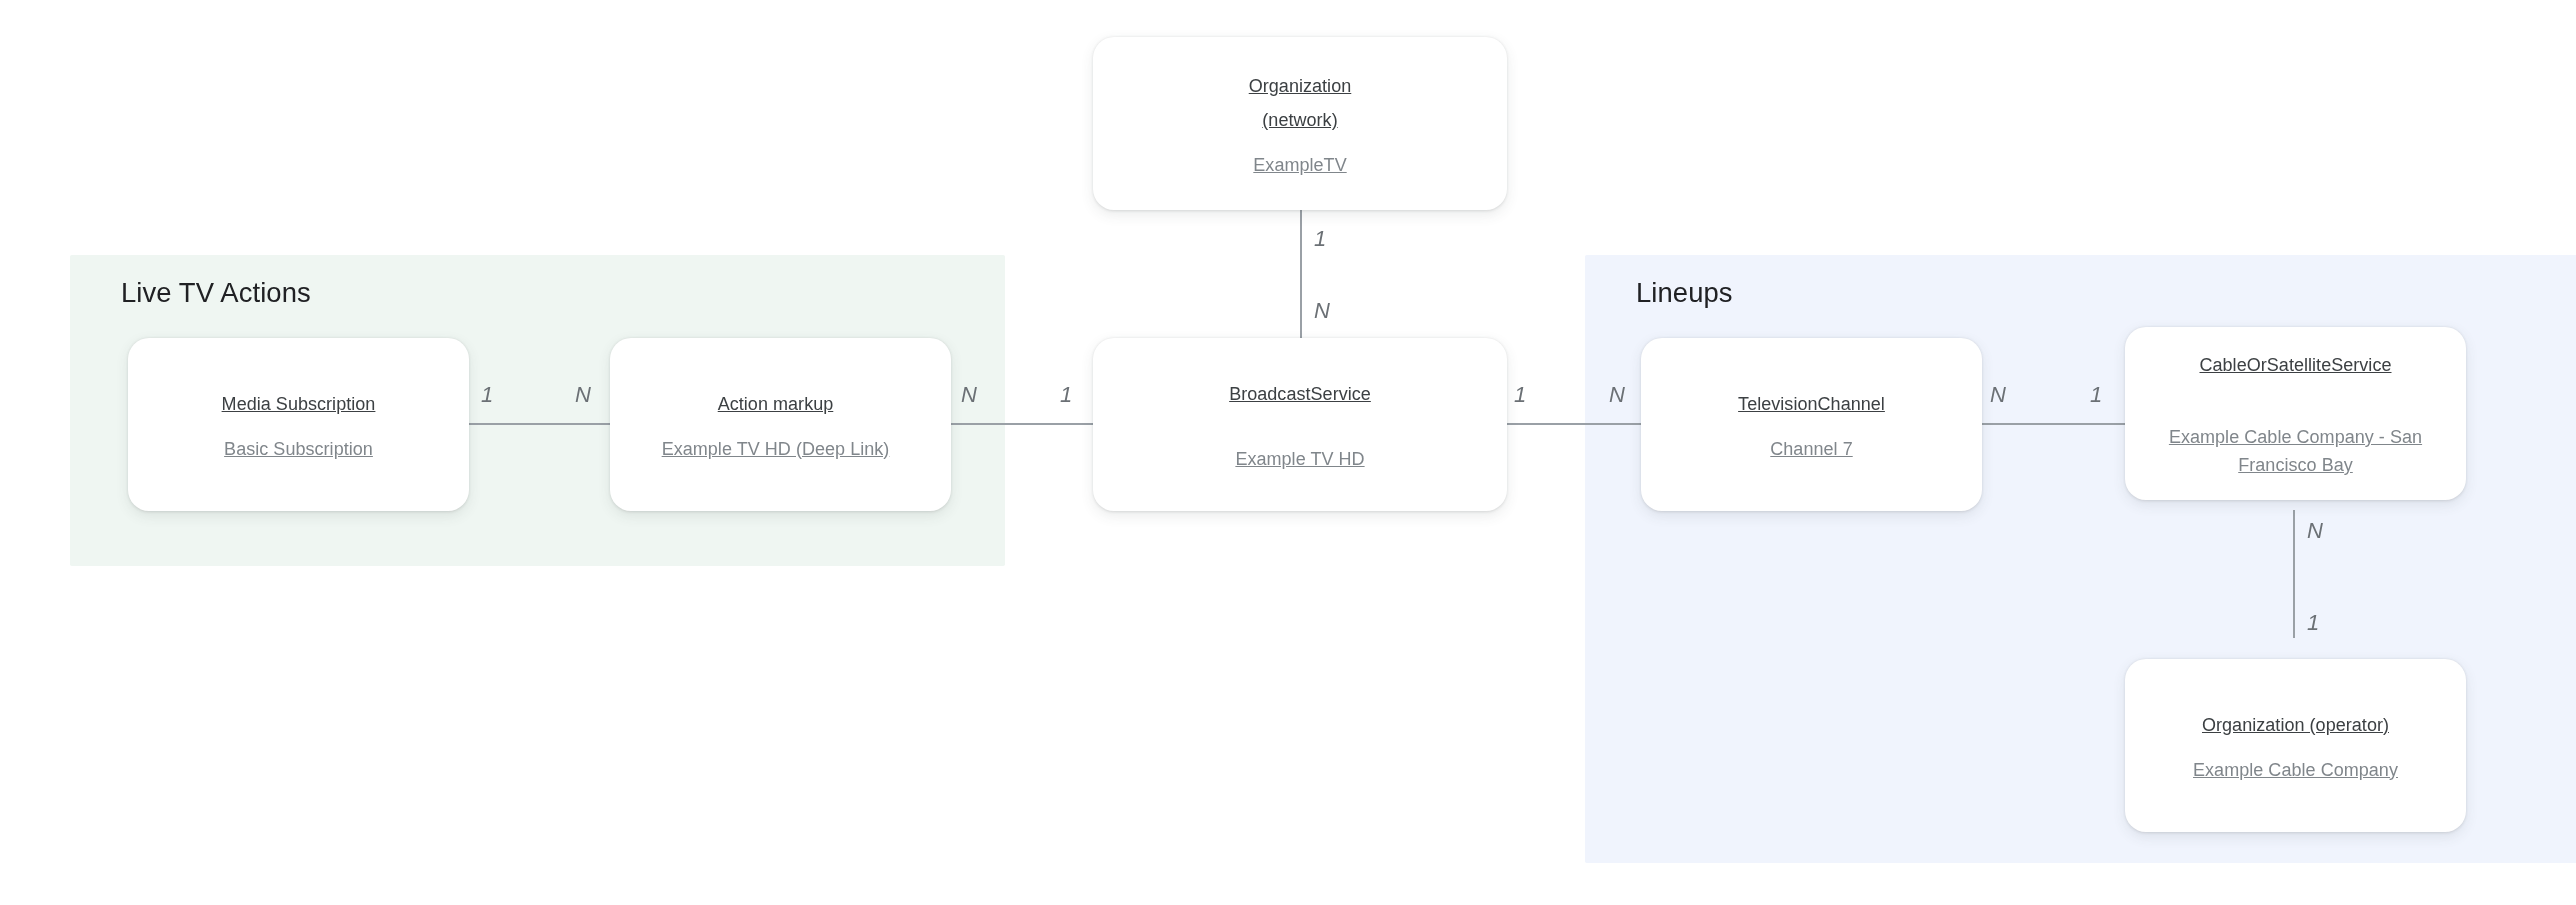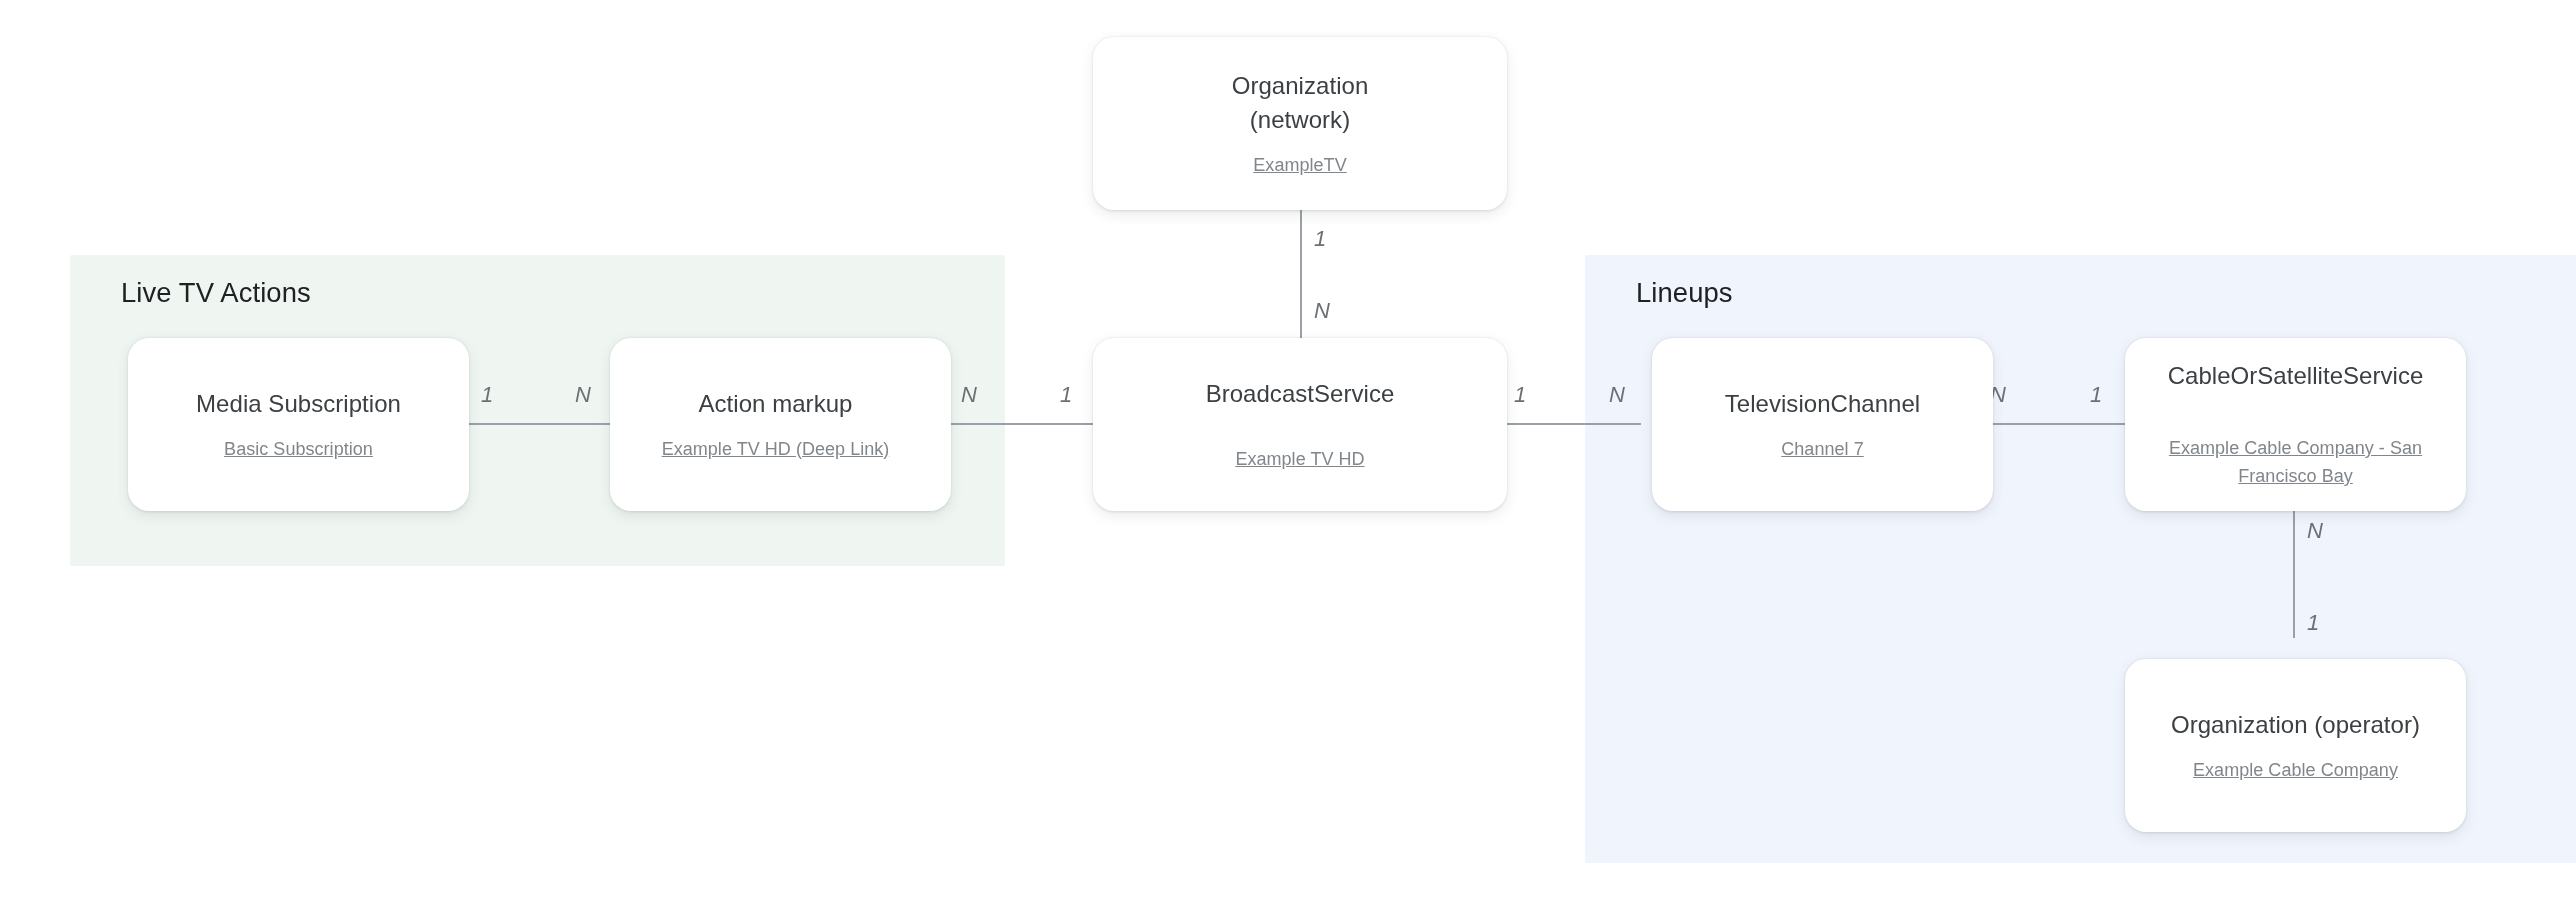--- a/index.html
+++ b/index.html
@@ -76,45 +76,46 @@
     box-shadow: 0 0.9px 2.7px rgba(60,64,67,0.14),
                 0 4.4px 12.4px rgba(60,64,67,0.10);
     display: flex;
     flex-direction: column;
     align-items: center;
     justify-content: center;
     box-sizing: border-box;
     padding: 8.8px 16px;
   }
   .node-title {
-    font-size: 24px;
+    font-size: 18px;
     line-height: 34px;
     color: #3c4043;
     text-align: center;
     letter-spacing: 0.04px;
     white-space: nowrap;
+    text-decoration: underline;
   }
   .node-subtitle {
     margin-top: 14px;
     font-size: 18px;
     line-height: 28px;
     color: #80868b;
     text-align: center;
     letter-spacing: 0.04px;
     text-decoration: underline;
   }
   .node-subtitle.wrap { white-space: normal; max-width: 318px; }
 
   
   #node-organization-network { left: 1093px; top: 37px;  width: 414px; height: 173px; }
   #node-media-subscription   { left: 128px;  top: 338px; width: 341px; height: 173px; }
   #node-action-markup        { left: 610px;  top: 338px; width: 341px; height: 173px; padding-left: 6px; }
   #node-broadcast-service    { left: 1093px; top: 338px; width: 414px; height: 173px; gap: 20px; }
-  #node-television-channel   { left: 1641px; top: 338px; width: 341px; height: 173px; margin-left: 11px; }
-  #node-cable-or-satellite-service { left: 2125px; top: 338px; width: 341px; height: 173px; gap: 27px; }
+  #node-television-channel   { left: 1641px; top: 338px; width: 341px; height: 173px; }
+  #node-cable-or-satellite-service { left: 2125px; top: 327px; width: 341px; height: 173px; gap: 27px; }
   #node-organization-operator{ left: 2125px; top: 639px; width: 341px; height: 173px; margin-top: 20px; }
 </style>
 </head>
 <body>
 
 <div id="canvas">
 
   <div id="panel-live-tv-actions" class="panel">
     <div class="panel-title">Live TV Actions</div>
   </div>

